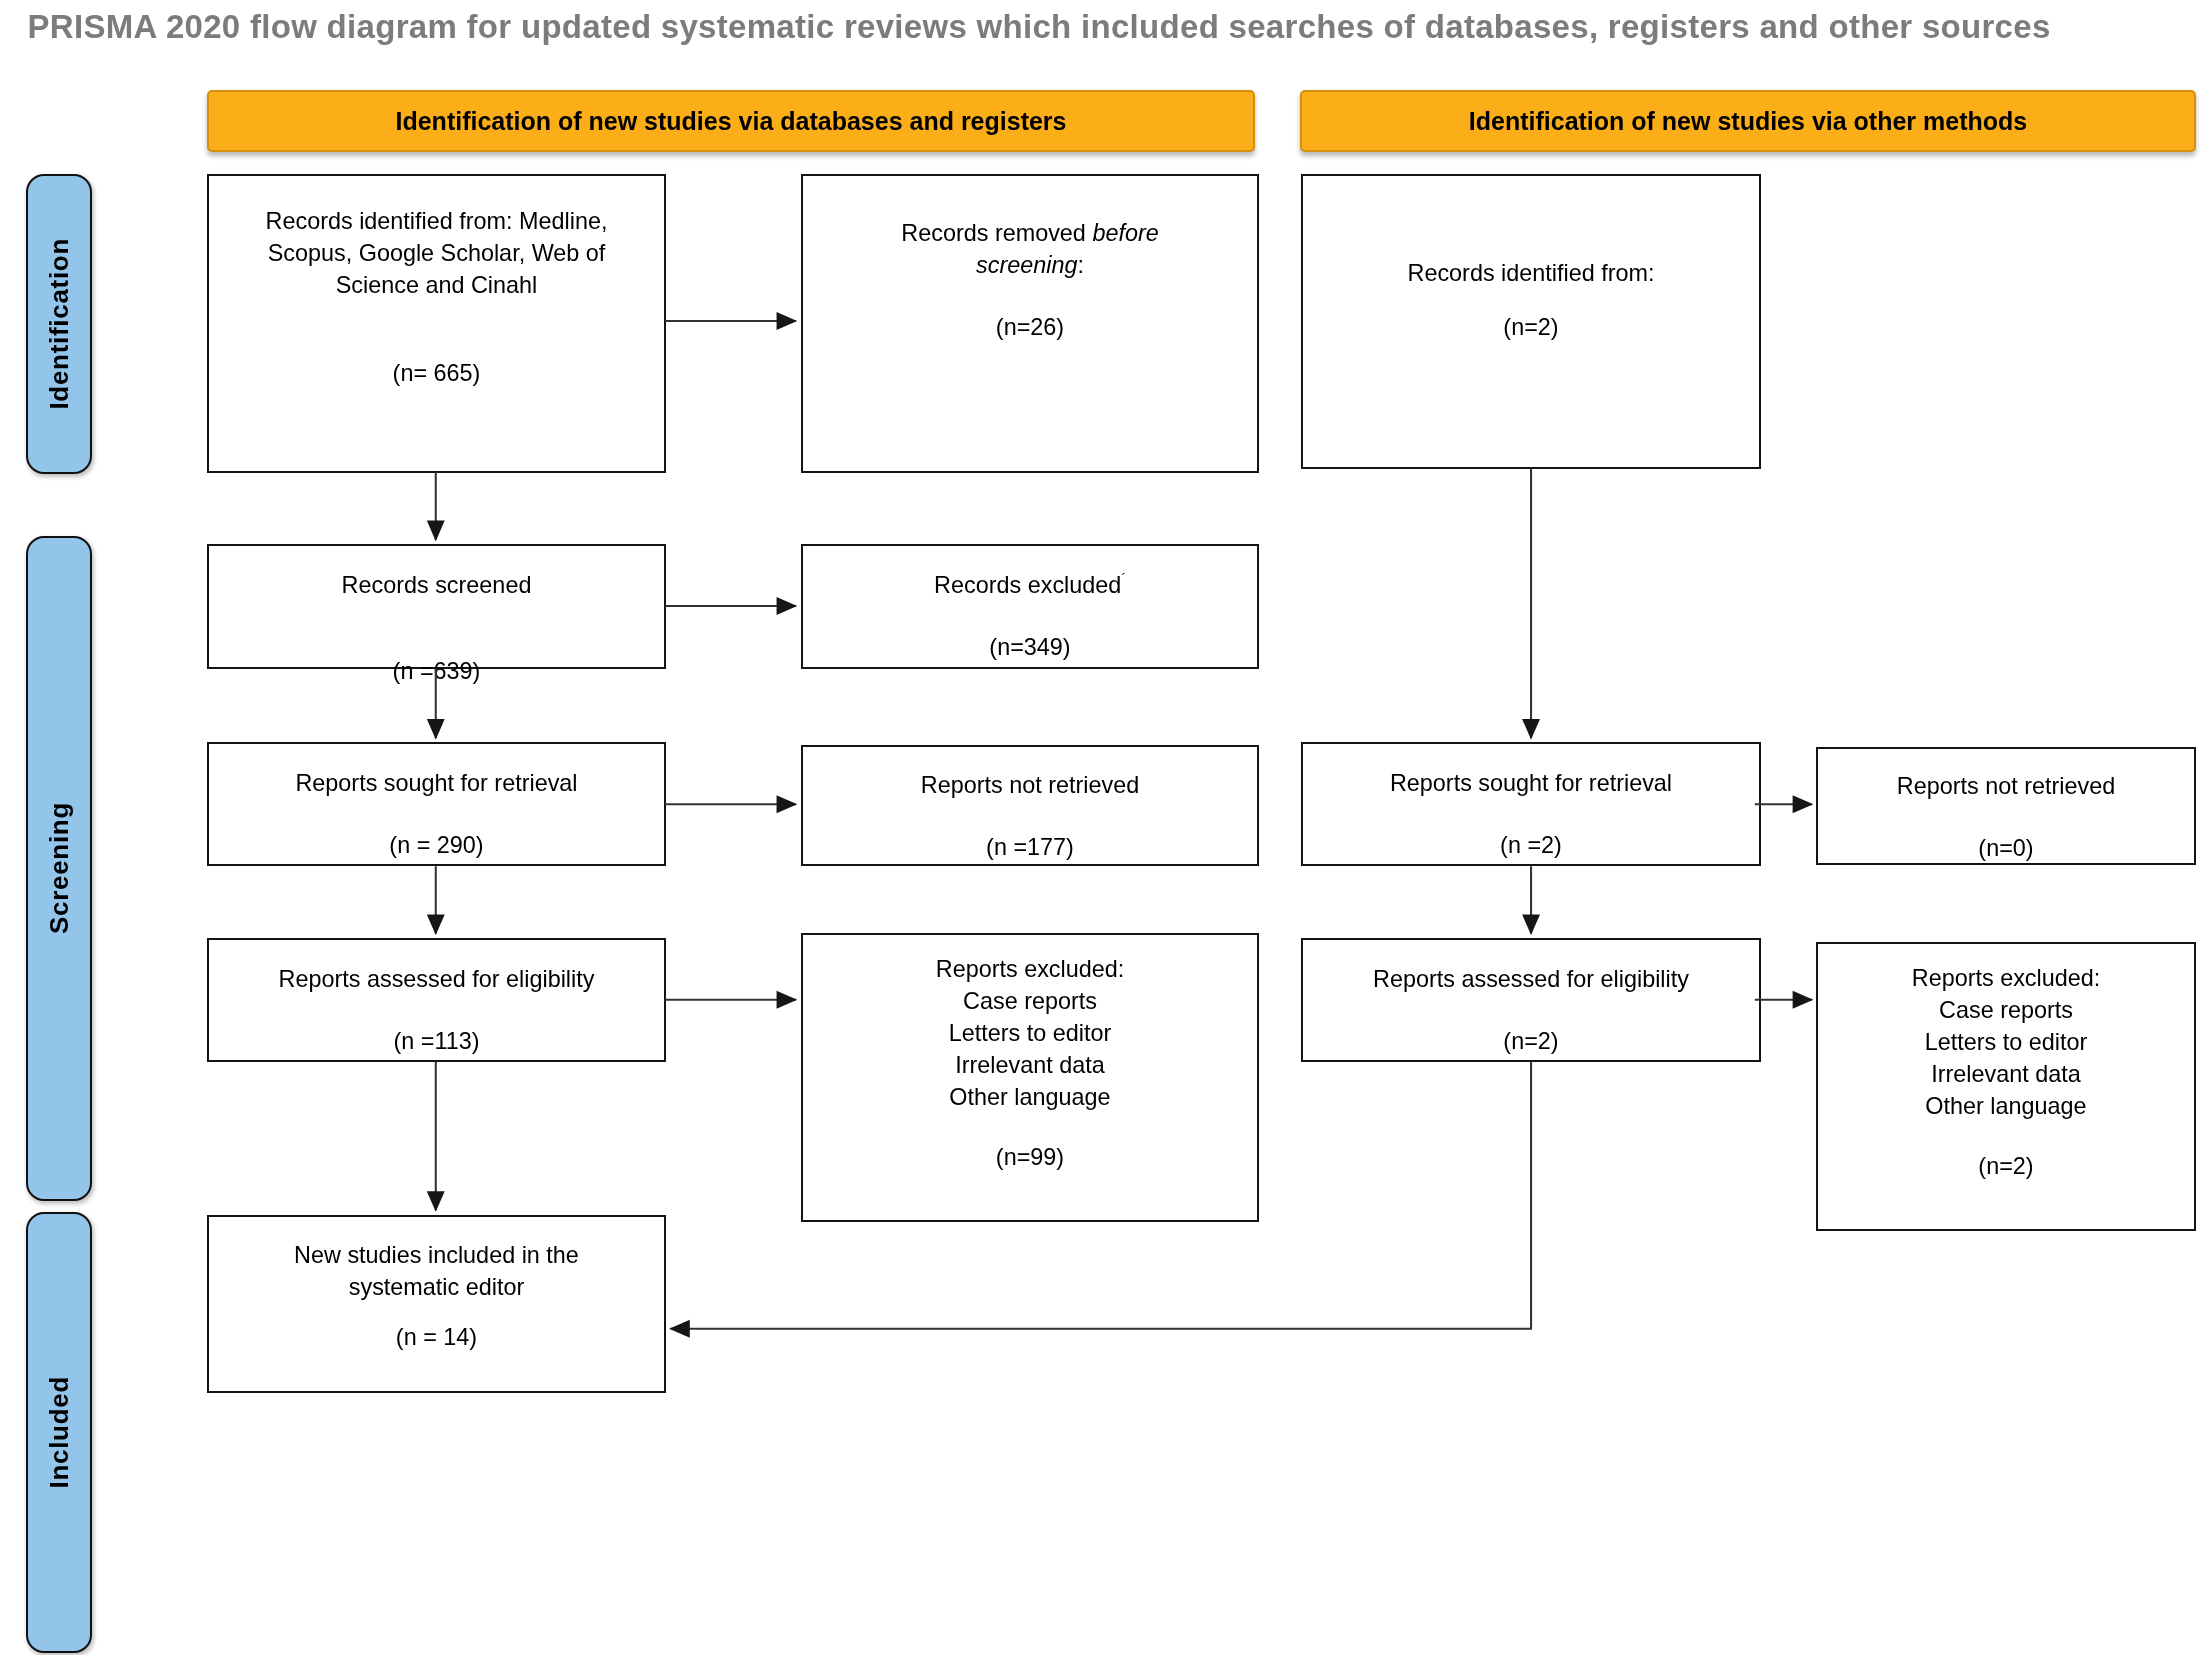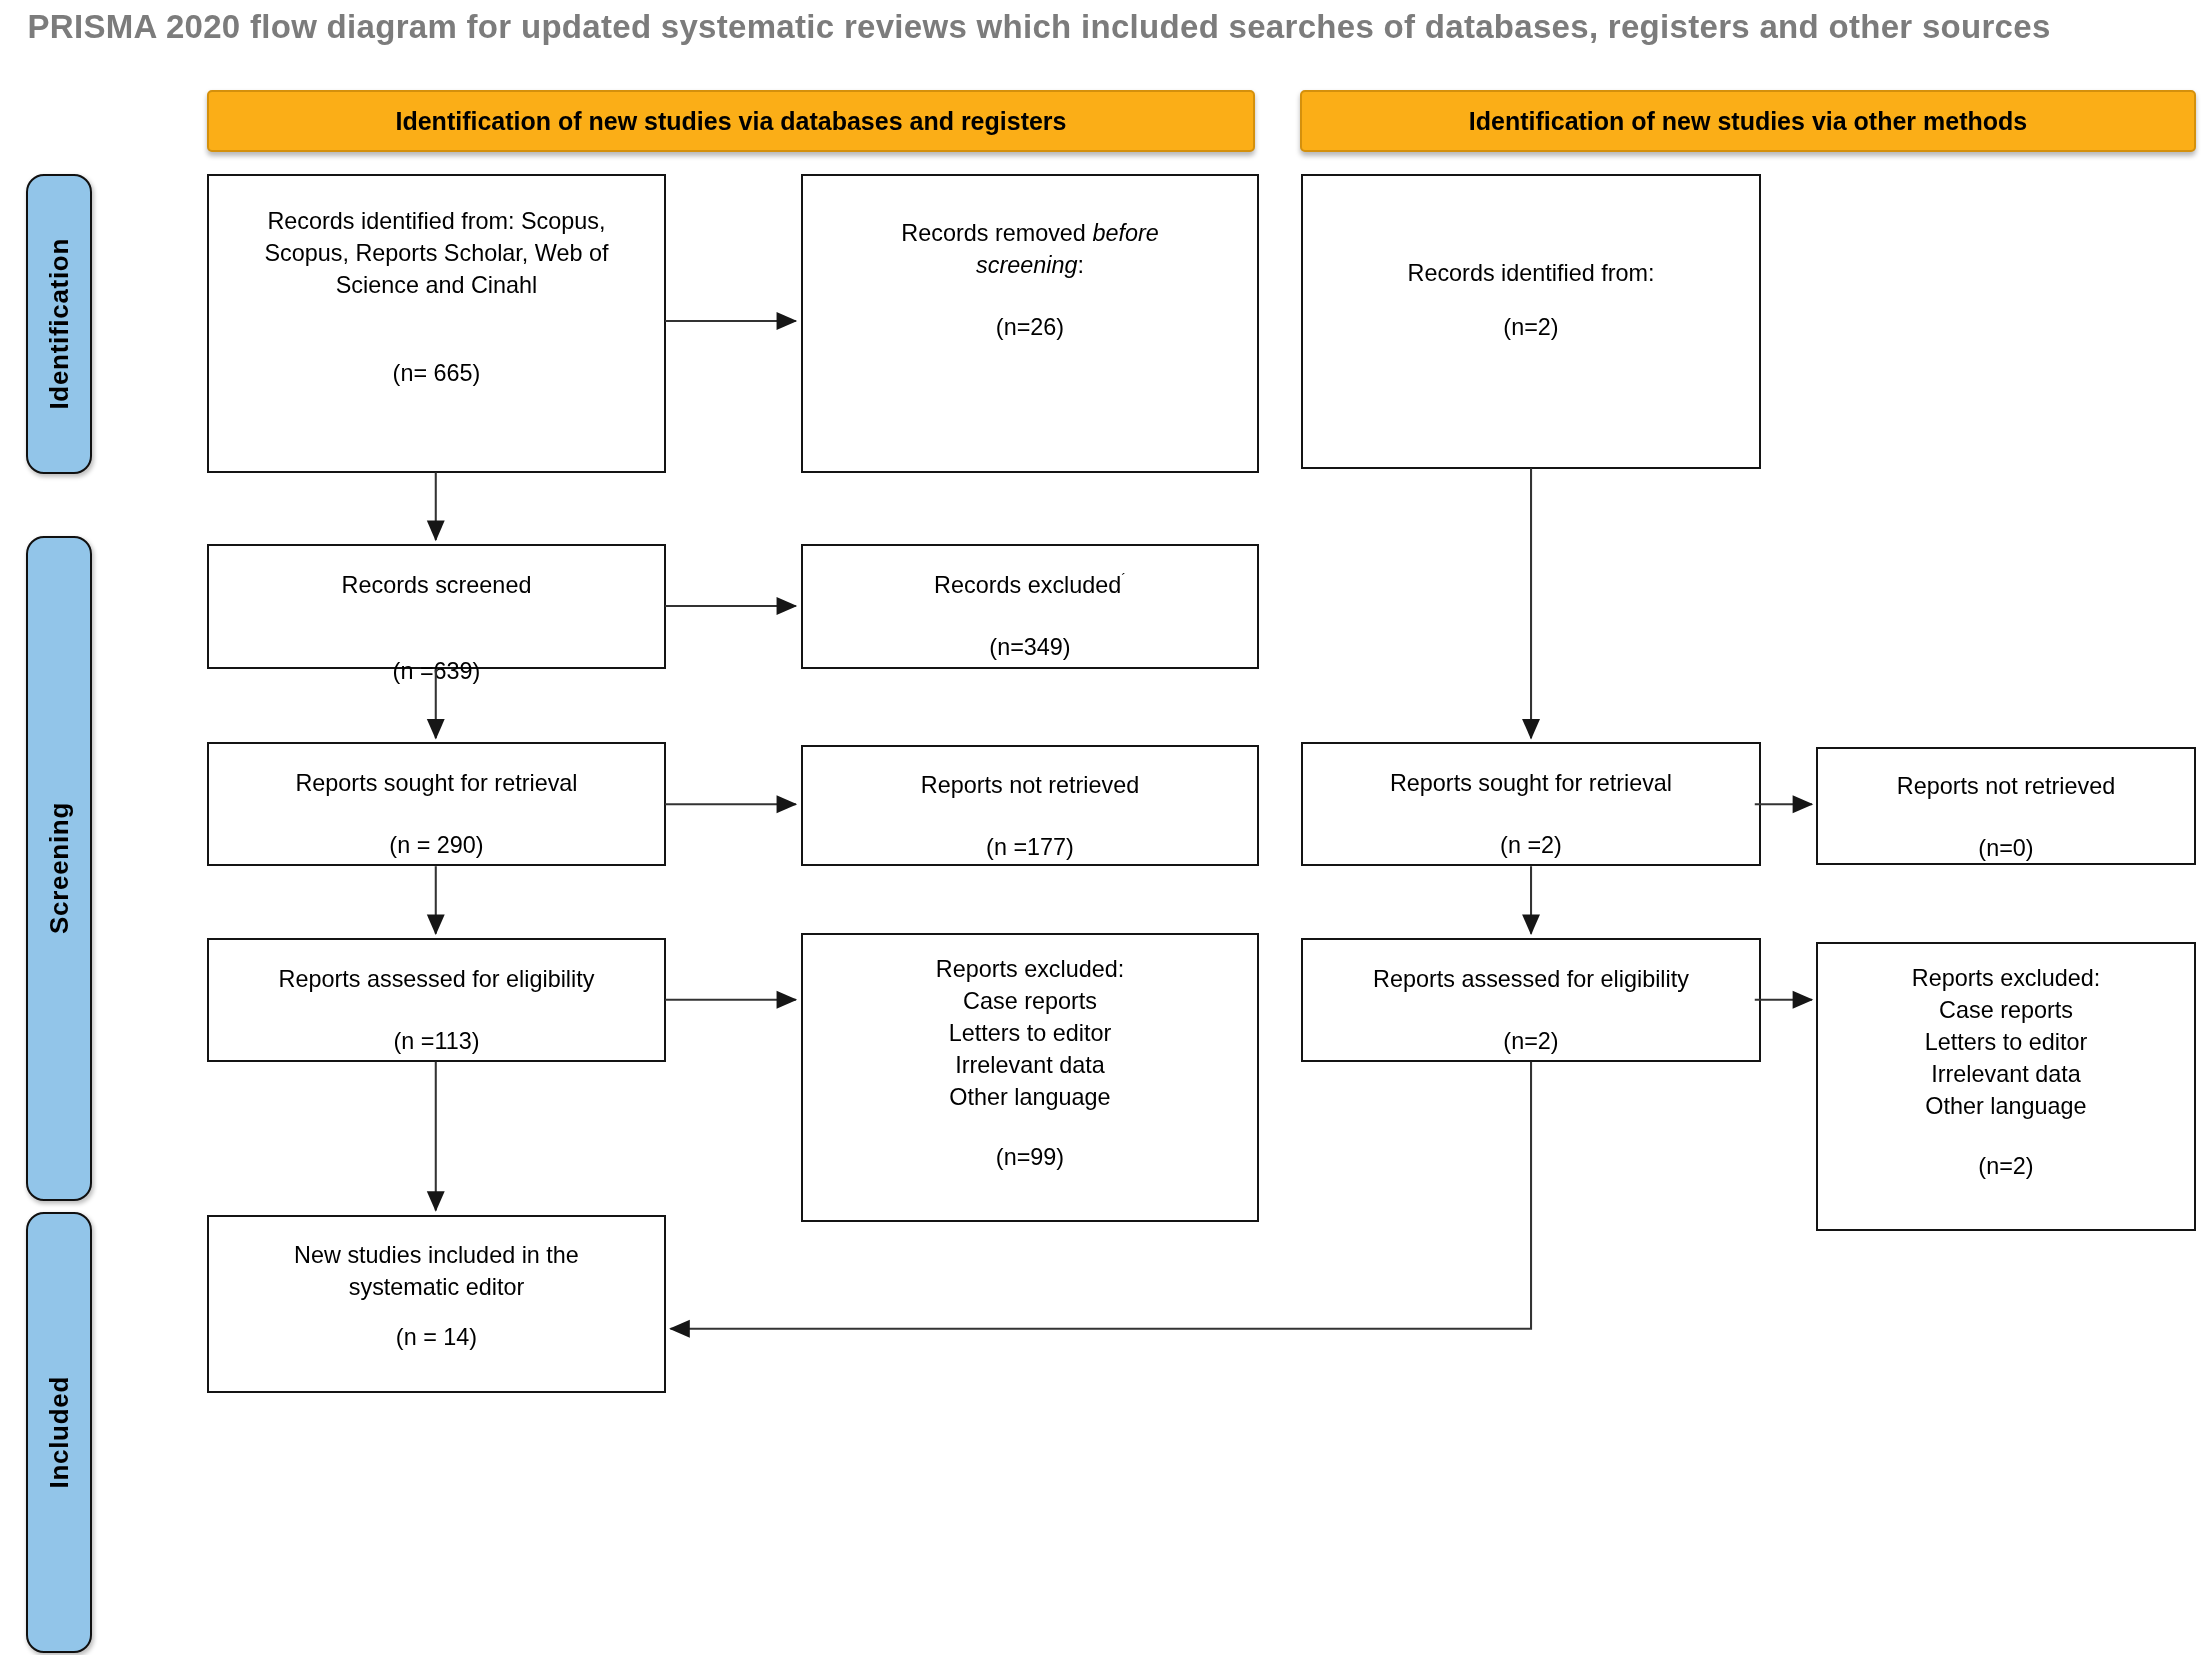--- a/index.html
+++ b/index.html
@@ -66,22 +66,22 @@
   </div>
   <div class="side" style="left:26px;top:536px;height:665px;">
     <span>Screening</span>
   </div>
   <div class="side" style="left:26px;top:1212px;height:441px;">
     <span>Included</span>
   </div>
 
   <div class="fbox" style="left:207px;top:174px;width:459px;height:299px;padding-top:29px;">
     <div>
-      <div>Records identified from: Scopus,</div>
-      <div>Scopus, Reports Scholar, Web of</div>
+      <div>Records identified from: Medline,</div>
+      <div>Scopus, Google Scholar, Web of</div>
       <div>Science and Cinahl</div>
     </div>
     <div class="count" style="margin-top:56px;">(n= 665)</div>
   </div>
 
   <div class="fbox" style="left:207px;top:544px;width:459px;height:125px;padding-top:23.4px;gap:24px;">
     <div>Records screened</div>
     <div class="count">(n =639)</div>
   </div>
 

